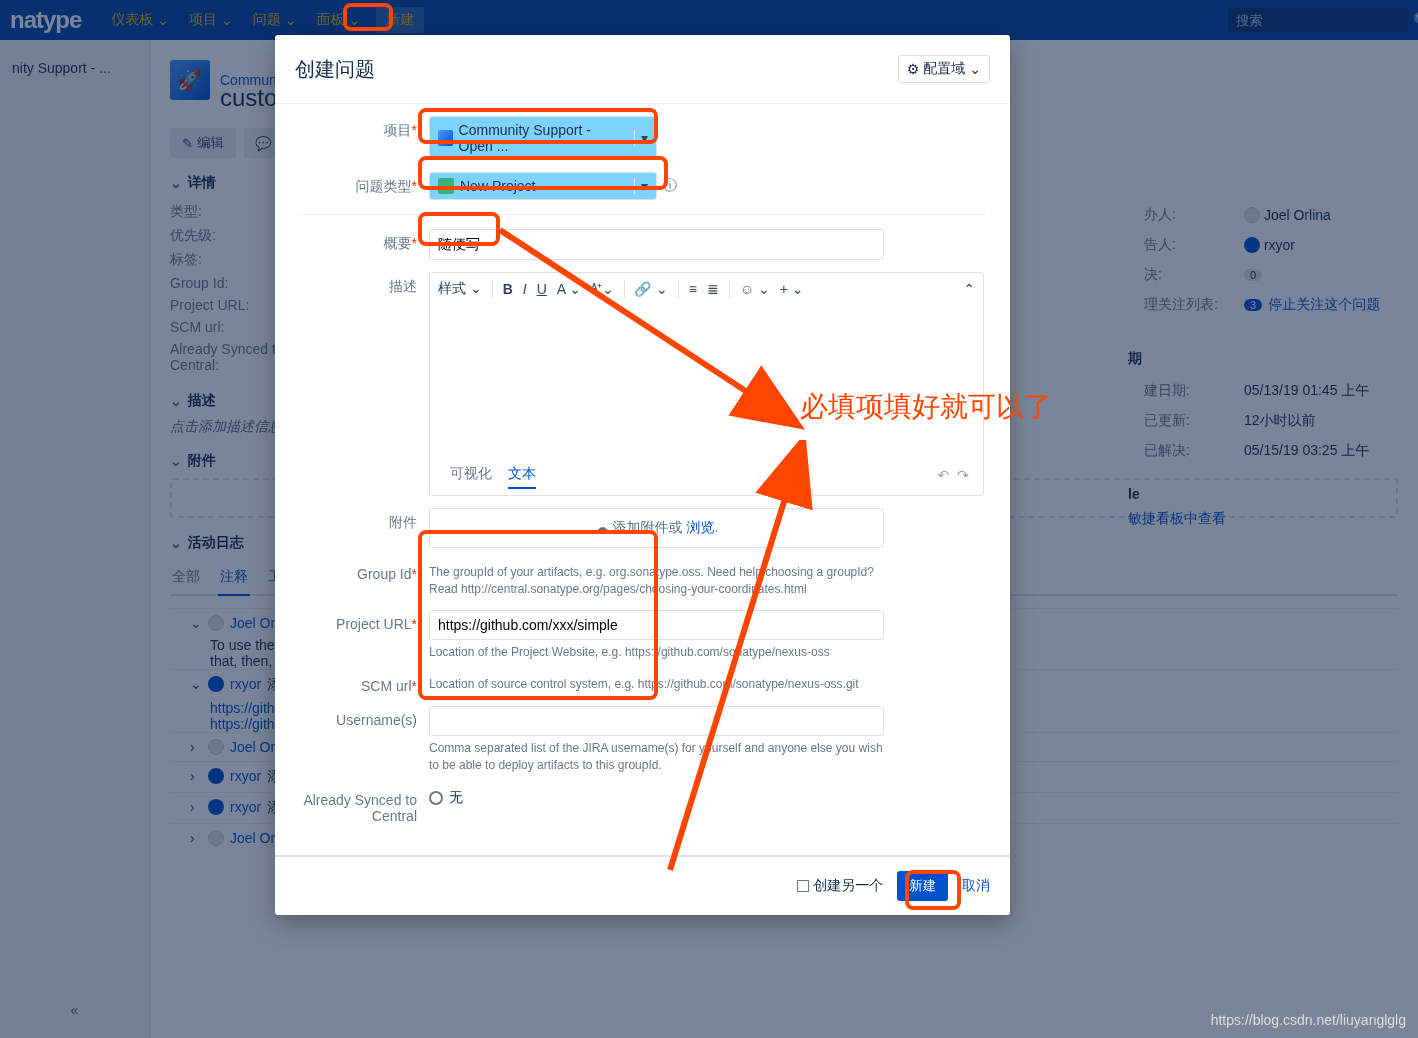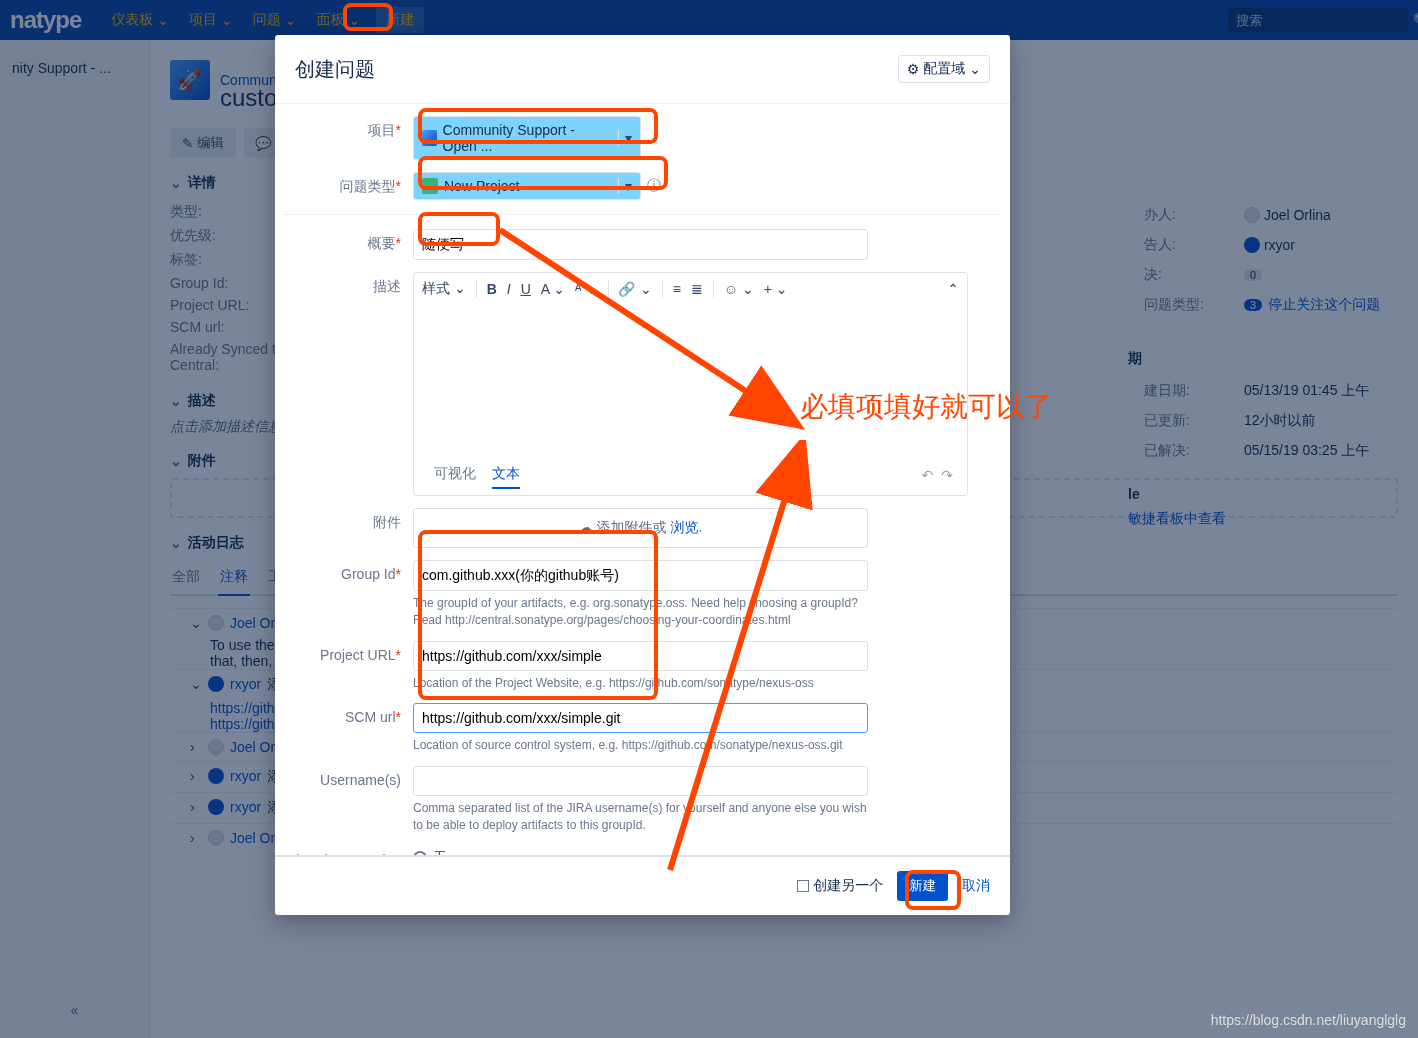--- a/index.html
+++ b/index.html
@@ -55,21 +55,21 @@
 .side-label { width: 100px; color: #6b778c; flex-shrink: 0; margin-left: 16px; }
 .badge { background: #0052cc; color: #fff; border-radius: 10px; padding: 0 6px; font-size: 11px; margin-right: 6px; }
 .badge-gray { background: rgba(9,30,66,0.13); color: #172b4d; }
 
 
 .overlay { position: absolute; inset: 0; background: rgba(9,30,66,0.54); }
 .modal { position: absolute; left: 275px; top: 35px; width: 735px; height: 880px; background: #fff; border-radius: 3px; display: flex; flex-direction: column; box-shadow: 0 8px 24px rgba(0,0,0,0.3); }
 .modal-header { padding: 20px 20px 12px; display: flex; justify-content: space-between; align-items: center; }
 .modal-title { font-size: 20px; font-weight: 500; }
 .config-btn { border: 1px solid #dfe1e6; background: #fff; padding: 4px 8px; border-radius: 3px; display: flex; align-items: center; gap: 4px; cursor: pointer; }
-.modal-body { flex: 1; overflow-y: auto; padding: 0 8px 20px; border-top: 1px solid #f0f0f0; margin-top: 8px; position: relative; }
+.modal-body { flex: 1; overflow-y: auto; padding: 0 24px 20px; border-top: 1px solid #f0f0f0; margin-top: 8px; position: relative; }
 .modal-body::-webkit-scrollbar { width: 10px; }
 .modal-body::-webkit-scrollbar-thumb { background: #c1c7d0; border-radius: 5px; }
 
 .form-row { display: flex; margin: 12px 0 4px; align-items: flex-start; }
 .form-label { width: 130px; text-align: right; padding-right: 12px; padding-top: 6px; color: #6b778c; }
 .form-label .req { color: #de350b; }
 .form-field { flex: 1; }
 .select-box { border: 1px solid #dfe1e6; border-radius: 3px; padding: 5px 8px; width: 228px; display: flex; align-items: center; gap: 6px; background: #7dd3fc; cursor: pointer; position: relative; }
 .select-box .dd { margin-left: auto; border-left: 1px solid #dfe1e6; padding-left: 6px; color: #344563; }
 .text-input { border: 1px solid #dfe1e6; border-radius: 3px; padding: 6px 8px; width: 455px; background: #fff; }
@@ -244,21 +244,21 @@
     </div>
 
   <div class="right-panel">
     <div class="side-row"><span class="side-label">办人:</span><span class="avatar-sm avatar-joel"></span>&nbsp;<span>Joel Orlina</span></div>
     <div class="side-row"><span class="side-label">告人:</span><span class="avatar-sm avatar-rx"></span>&nbsp;<span>rxyor</span></div>
     <div class="side-row">
         <span class="side-label">决:</span>
         <span class="badge badge-gray">0</span>
       </div>
     <div class="side-row">
-        <span class="side-label">问题类型:</span>
+        <span class="side-label">理关注列表:</span>
         <span class="badge">3</span>
         <span class="link">停止关注这个问题</span>
       </div>
     <div class="section-header" style="margin-top:30px">
         <span>期</span>
       </div>
     <div class="side-row">
         <span class="side-label">建日期:</span>
         <span>05/13/19 01:45 上午</span>
       </div>
@@ -362,37 +362,35 @@
     <div class="form-row">
       <div class="form-label">附件</div>
       <div class="form-field">
           <div class="attach-area"><span>☁</span> <span>添加附件或</span> <span class="link">浏览</span>.</div>
         </div>
     </div>
 
     <div class="form-row">
       <div class="form-label"><span>Group Id</span><span class="req">*</span></div>
       <div class="form-field">
-        <div class="text-input"><input value="com.github.xxx(你的github账号)" style=""></div>
         <div class="hint">The groupId of your artifacts, e.g. org.sonatype.oss. Need help choosing a groupId? Read http://central.sonatype.org/pages/choosing-your-coordinates.html</div>
       </div>
     </div>
 
     <div class="form-row">
       <div class="form-label"><span>Project URL</span><span class="req">*</span></div>
       <div class="form-field">
         <div class="text-input"><input value="https://github.com/xxx/simple" style=""></div>
         <div class="hint">Location of the Project Website, e.g. https://github.com/sonatype/nexus-oss</div>
       </div>
     </div>
 
     <div class="form-row">
       <div class="form-label"><span>SCM url</span><span class="req">*</span></div>
       <div class="form-field">
-        <div class="text-input" style="border-color:#4c9aff"><input value="https://github.com/xxx/simple.git" style=""></div>
         <div class="hint">Location of source control system, e.g. https://github.com/sonatype/nexus-oss.git</div>
       </div>
     </div>
 
     <div class="form-row">
       <div class="form-label">Username(s)</div>
       <div class="form-field">
         <div class="text-input"><input style=""></div>
         <div class="hint">Comma separated list of the JIRA username(s) for yourself and anyone else you wish to be able to deploy artifacts to this groupId.</div>
       </div>

